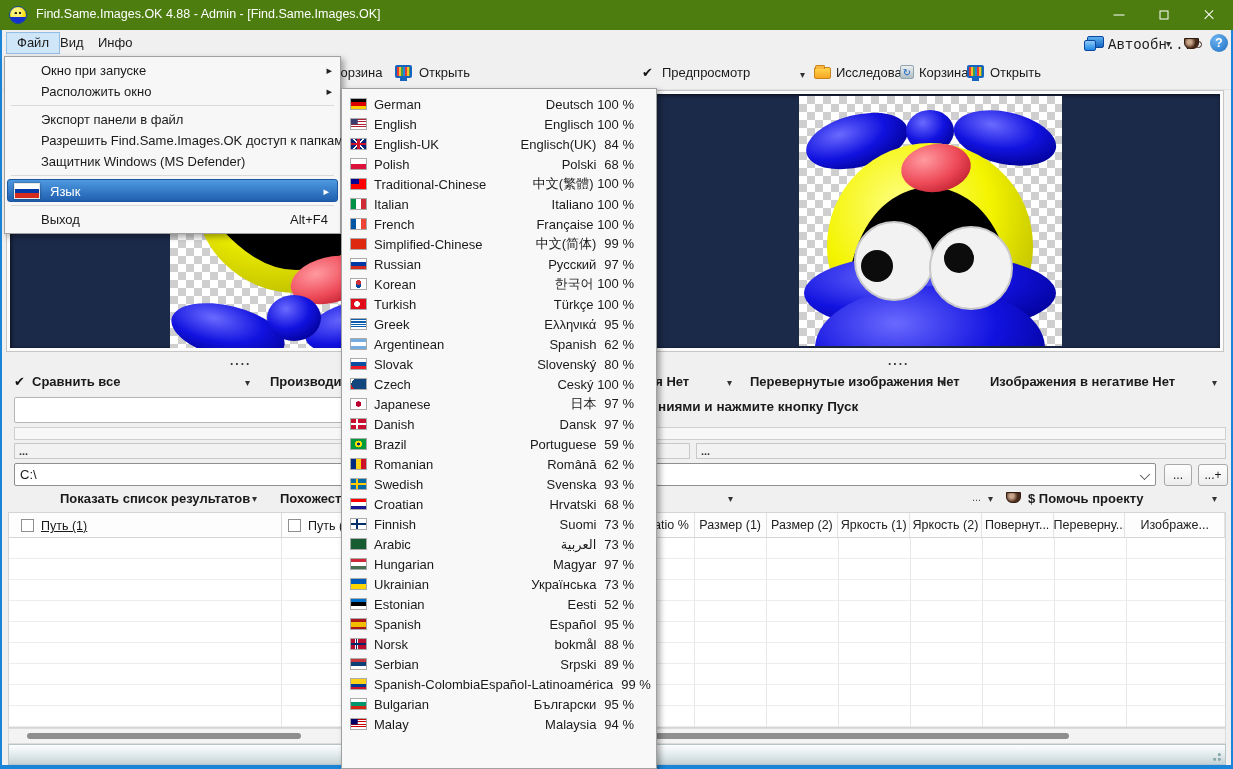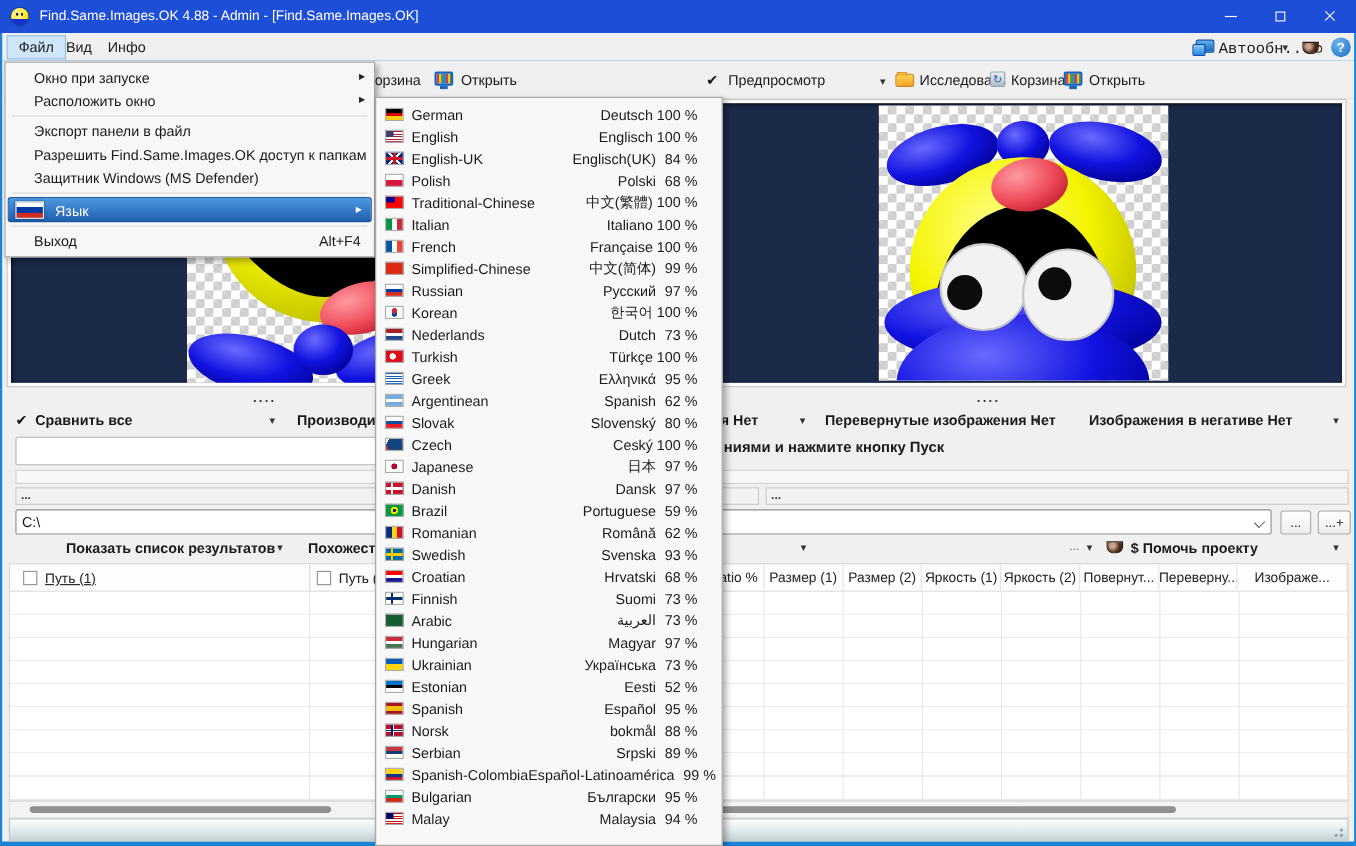--- a/index.html
+++ b/index.html
@@ -3,21 +3,21 @@
 <meta charset="utf-8">
 <style>
   * { margin:0; padding:0; box-sizing:border-box; }
   html,body { background:#444; }
   body { font-family:"Liberation Sans","DejaVu Sans",sans-serif; }
   #window {
     position:relative; width:1233px; height:769px; background:#1984d8;
     overflow:hidden; font-size:13px; color:#1a1a1a;
   }
   
-  #titlebar { position:absolute; left:0; top:0; width:100%; height:30px; background:#1d4ed8;padding-left:48px; }
+  #titlebar { position:absolute; left:0; top:0; width:100%; height:30px; background:#4d7c0f;padding-left:48px; }
   #app-icon { position:absolute; left:9px; top:6px; width:18px; height:18px; border-radius:50%;
     background: radial-gradient(circle at 35% 38%, #222 7%, transparent 9%),
                 radial-gradient(circle at 63% 38%, #222 7%, transparent 9%),
                 linear-gradient(transparent 62%, #1530cc 64%),
                 radial-gradient(circle at 40% 35%, #fff176 30%, #ffe000 60%, #d4b800);
     border:1px solid #0d47a1; }
   #title-text { position:absolute; left:36px; top:7px; color:#fff; font-size:12.5px; white-space:nowrap; }
   .winbtn { position:absolute; top:0; width:45px; height:30px; }
   .winbtn .g { position:absolute; left:50%; top:50%; }
   #btn-min { left:1096px; } #btn-min .g { width:11px; height:1px; background:#fff; transform:translate(-50%,-50%); }
@@ -97,21 +97,21 @@
   
   #statusbar { position:absolute; left:8px; top:744px; width:1218px; height:21px;
     background:linear-gradient(#fdfefe,#dde7e9 60%,#c5d2d6); border:1px solid #b9c4c8; }
   #resize-grip { position:absolute; right:4px; bottom:3px; width:8px; height:8px;
     background:radial-gradient(circle at 80% 20%, #8aa 1.3px, transparent 1.6px),
                radial-gradient(circle at 80% 80%, #8aa 1.3px, transparent 1.6px),
                radial-gradient(circle at 20% 80%, #8aa 1.3px, transparent 1.6px); }
   
   #file-menu { position:absolute; left:4px; top:56px; width:337px; background:#f7f7f7; border:1px solid #a0a0a0;
     box-shadow:3px 3px 6px rgba(0,0,0,.35); z-index:40; padding:3px 0; }
-  .fm-item { position:relative; height:21px; line-height:21px; padding-left:26px; font-size:13px; white-space:nowrap; }
+  .fm-item { position:relative; height:21px; line-height:21px; padding-left:36px; font-size:13px; white-space:nowrap; }
   .fm-item .arr { position:absolute; right:8px; font-size:11px; color:#222; }
   .fm-item .sc { position:absolute; right:12px; }
   .fm-sep { height:0; border-top:1px solid #d9d9d9; margin:3px 6px; }
   .fm-item.selected { margin:0 2px; height:23px; line-height:23px; border-radius:3px; color:#fff;
     background:linear-gradient(#4f9ae2,#1f5fae); border:1px solid #1c57a0; padding-left:42px; }
   .fm-item.selected .arr { color:#fff; }
   .menu-flag { position:absolute; left:6px; top:3px; width:26px; height:16px; border:1px solid #e8e8e8; box-shadow:0 0 2px rgba(0,0,0,.5); }
   
   #lang-menu { position:absolute; left:341px; top:88px; width:316px; height:681px; background:#f8f8f8;
     border:1px solid #a0a0a0; box-shadow:3px 3px 6px rgba(0,0,0,.35); z-index:45; padding-top:5px; overflow:hidden; }
@@ -381,25 +381,20 @@
     <span class="flag" style="background: linear-gradient(rgb(255, 255, 255) 33%, rgb(0, 57, 166) 33%, rgb(0, 57, 166) 66%, rgb(213, 43, 30) 66%);"></span>
     <span class="lang-name">Russian</span>
     <span class="lang-right"><span>Русский</span> <span class="pct">97 %</span></span>
   </div>
       <div class="lang-item">
     <span class="flag" style="background: radial-gradient(circle at 50% 36%, rgb(205, 46, 58) 24%, transparent 27%), radial-gradient(circle at 50% 64%, rgb(0, 71, 160) 24%, transparent 27%), rgb(255, 255, 255);"></span>
     <span class="lang-name">Korean</span>
     <span class="lang-right"><span>한국어</span> <span class="pct">100 %</span></span>
   </div>
       <div class="lang-item">
-    <span class="flag" style="background: linear-gradient(rgb(174, 28, 40) 33%, rgb(255, 255, 255) 33%, rgb(255, 255, 255) 66%, rgb(33, 70, 139) 66%);"></span>
-    <span class="lang-name">Nederlands</span>
-    <span class="lang-right"><span>Dutch</span> <span class="pct">73 %</span></span>
-  </div>
-      <div class="lang-item">
     <span class="flag" style="background: radial-gradient(circle at 40% 50%, rgb(255, 255, 255) 26%, transparent 30%), rgb(227, 10, 23);"></span>
     <span class="lang-name">Turkish</span>
     <span class="lang-right"><span>Türkçe</span> <span class="pct">100 %</span></span>
   </div>
       <div class="lang-item">
     <span class="flag" style="background: repeating-linear-gradient(rgb(13, 94, 175) 0px, rgb(13, 94, 175) 1.2px, rgb(255, 255, 255) 1.2px, rgb(255, 255, 255) 2.4px);"></span>
     <span class="lang-name">Greek</span>
     <span class="lang-right"><span>Ελληνικά</span> <span class="pct">95 %</span></span>
   </div>
       <div class="lang-item">

